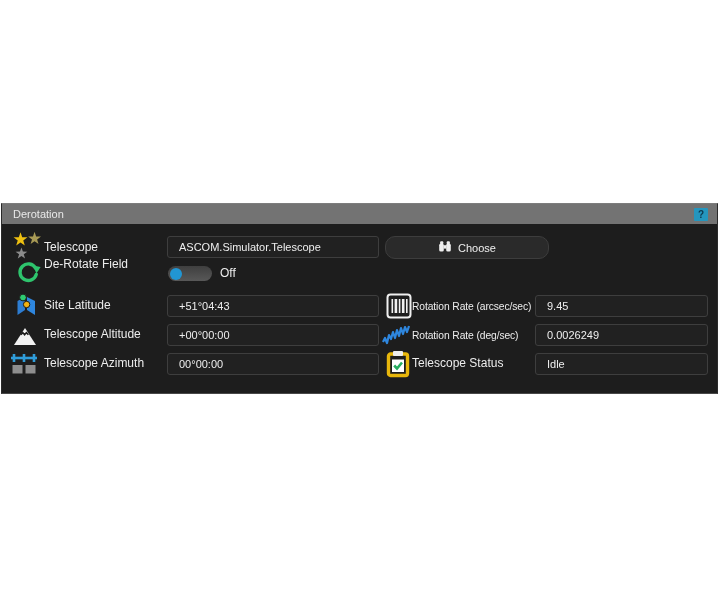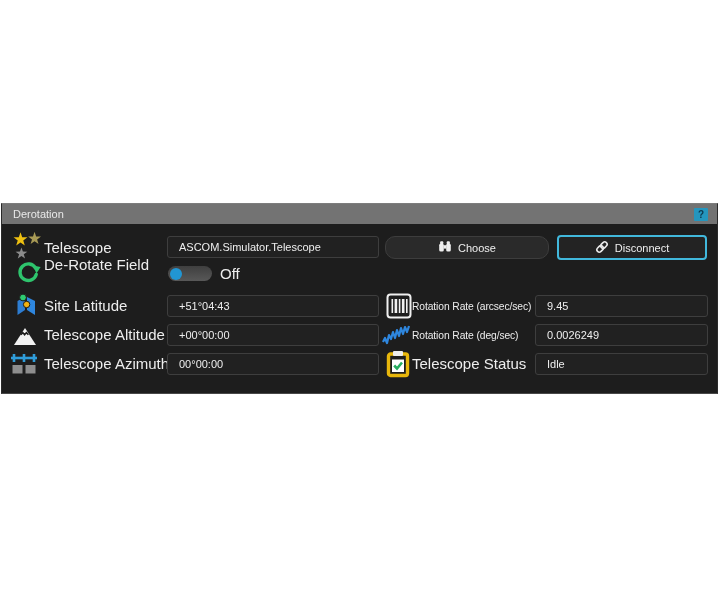--- a/index.html
+++ b/index.html
@@ -12,21 +12,21 @@
             display:flex;align-items:center;justify-content:center;border:none;border-radius:1px;padding:0;font-family:inherit;cursor:pointer;}
   .icon{position:absolute;}
   .i-stars{left:11px;top:28px;}
   .i-rotate{left:13px;top:57px;}
   .i-map{left:12px;top:89px;}
   .i-mountain{left:10px;top:120px;}
   .i-azimuth{left:8px;top:148px;}
   .i-barcode{left:384px;top:89px;}
   .i-wave{left:380px;top:118px;}
   .i-clipboard{left:384px;top:146px;}
-  .lbl{position:absolute;color:#ededed;font-size:15px;white-space:nowrap;line-height:13px;}
+  .lbl{position:absolute;color:#ededed;font-size:12px;white-space:nowrap;line-height:13px;}
   .lbl.small{font-size:10.3px;letter-spacing:-0.1px;text-align:center;}
   .l-telescope{left:42px;top:37px;}
   .l-derotate{left:42px;top:54px;}
   .l-sitelat{left:42px;top:95px;}
   .l-alt{left:42px;top:124px;}
   .l-az{left:42px;top:153px;}
   .l-rra{left:410px;top:96px;}
   .l-rrd{left:410px;top:125px;}
   .l-status{left:410px;top:153px;}
   .inp{position:absolute;height:22px;background:#212121;border:1px solid #3e3e3e;border-radius:3px;
@@ -76,31 +76,20 @@
         <g fill="#f0f0f0">
           <rect x="2.1" y="1.2" width="3.2" height="3" rx="1"></rect>
           <rect x="8.7" y="1.2" width="3.2" height="3" rx="1"></rect>
           <rect x="1.2" y="3.6" width="4.6" height="8" rx="1.6"></rect>
           <rect x="8.2" y="3.6" width="4.6" height="8" rx="1.6"></rect>
           <rect x="5.6" y="5.2" width="2.8" height="3.4"></rect>
         </g>
       </svg>
     </span>
     <span>Choose</span>
-  </button>
-  <button class="btn b-disconnect">
-    <span>
-      <svg width="14" height="14" viewBox="0 0 14 14">
-        <g transform="rotate(-45 7 7)" stroke="#e9e9e9" stroke-width="1.6" fill="none">
-          <rect x="0.8" y="4.6" width="7" height="4.8" rx="2.4"></rect>
-          <rect x="6.2" y="4.6" width="7" height="4.8" rx="2.4"></rect>
-        </g>
-      </svg>
-    </span>
-    <span>Disconnect</span>
   </button>
 
   <span class="icon i-rotate">
     <svg width="26" height="26" viewBox="0 0 26 26">
       <path d="M20.6,7.2 A8.3,8.3 0 1 0 21.3,13.4" fill="none" stroke="#2ec46d" stroke-width="3.4" stroke-linecap="round"></path>
       <path d="M18.0,4.6 L25.6,6.0 L21.4,12.6 Z" fill="#2ec46d"></path>
     </svg>
   </span>
   <span class="lbl l-derotate">De-Rotate Field</span>
   <div class="toggle">

